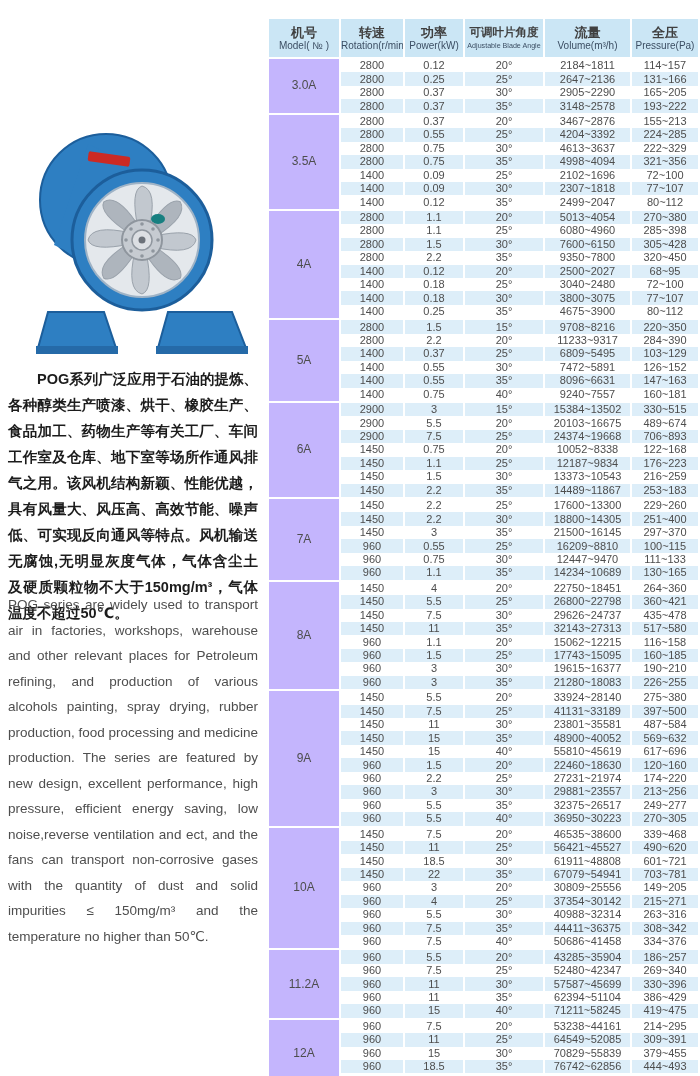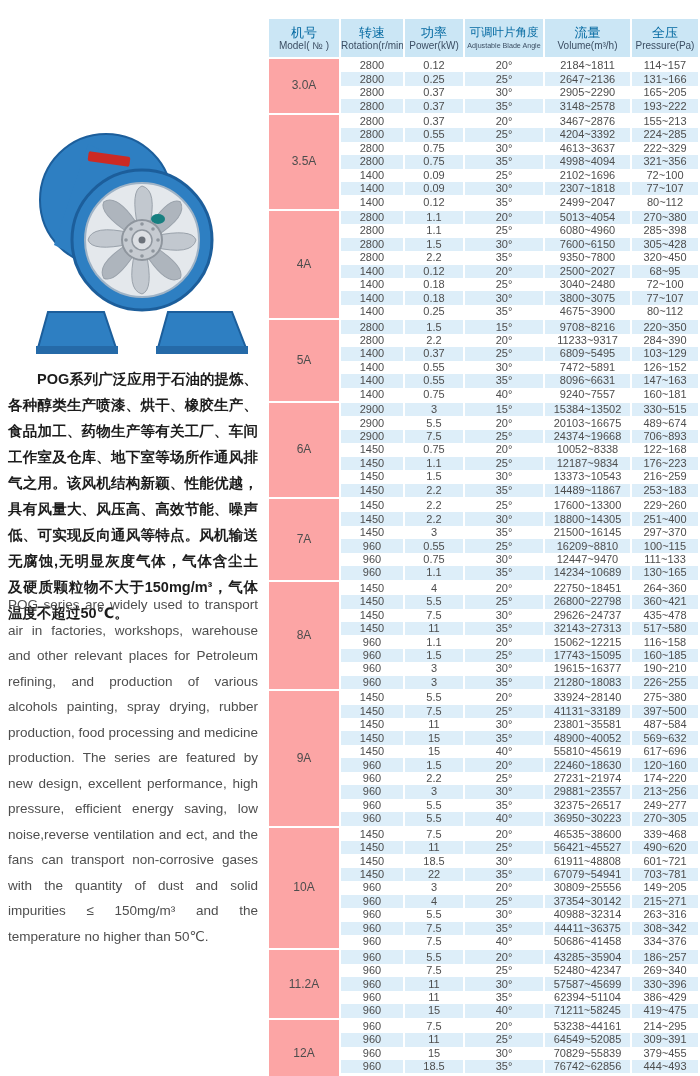--- a/index.html
+++ b/index.html
@@ -29,33 +29,33 @@
   
   .table-wrap { position: absolute; left: 267px; top: 19px; width: 433px; }
   table { border-collapse: separate; border-spacing: 2px 0; table-layout: fixed; width: 433px; }
   .grp { margin-top: 2px; }
   th, td { overflow: hidden; white-space: nowrap; }
 
   .hdr td {
     background: #cbe6f5; text-align: center; vertical-align: middle;
     height: 38px; padding: 2px 0;
   }
-  .hdr .zh { display: block; color: #0369a1; font-weight: normal; font-size: 13px; line-height: 15px; }
+  .hdr .zh { display: block; color: #404040; font-weight: bold; font-size: 13px; line-height: 15px; }
   .hdr .en { display: block; color: #3c4e63; font-size: 10px; line-height: 11px; }
   .hdr .zh.small { font-size: 11.5px; }
   .hdr .en.tiny { font-size: 7.5px; transform: scale(0.95); }
 
   .grp td {
     height: 13.45px; font-size: 11px; line-height: 13px;
     text-align: center; vertical-align: middle; color: #4d4d4d;
     background: #ffffff;
   }
   .grp td.stripe { background: #ddeef9; }
   .grp td.model {
-    background: #fca5a5; color: #4d4d4d; font-size: 12px; vertical-align: middle; text-align: center;
+    background: #c4b5fd; color: #4d4d4d; font-size: 12px; vertical-align: middle; text-align: center;
   }
 </style>
 </head>
 <body>
 
 <div class="page">
 
   <div class="left-col">
 
     <div class="fan-figure">

